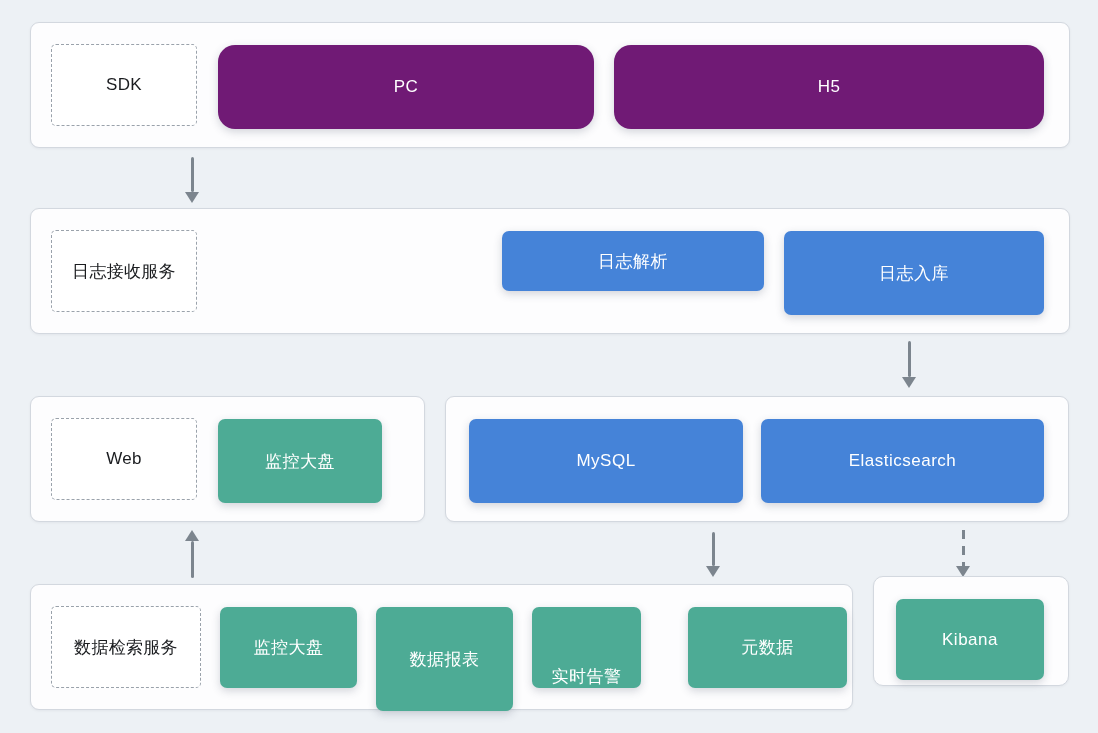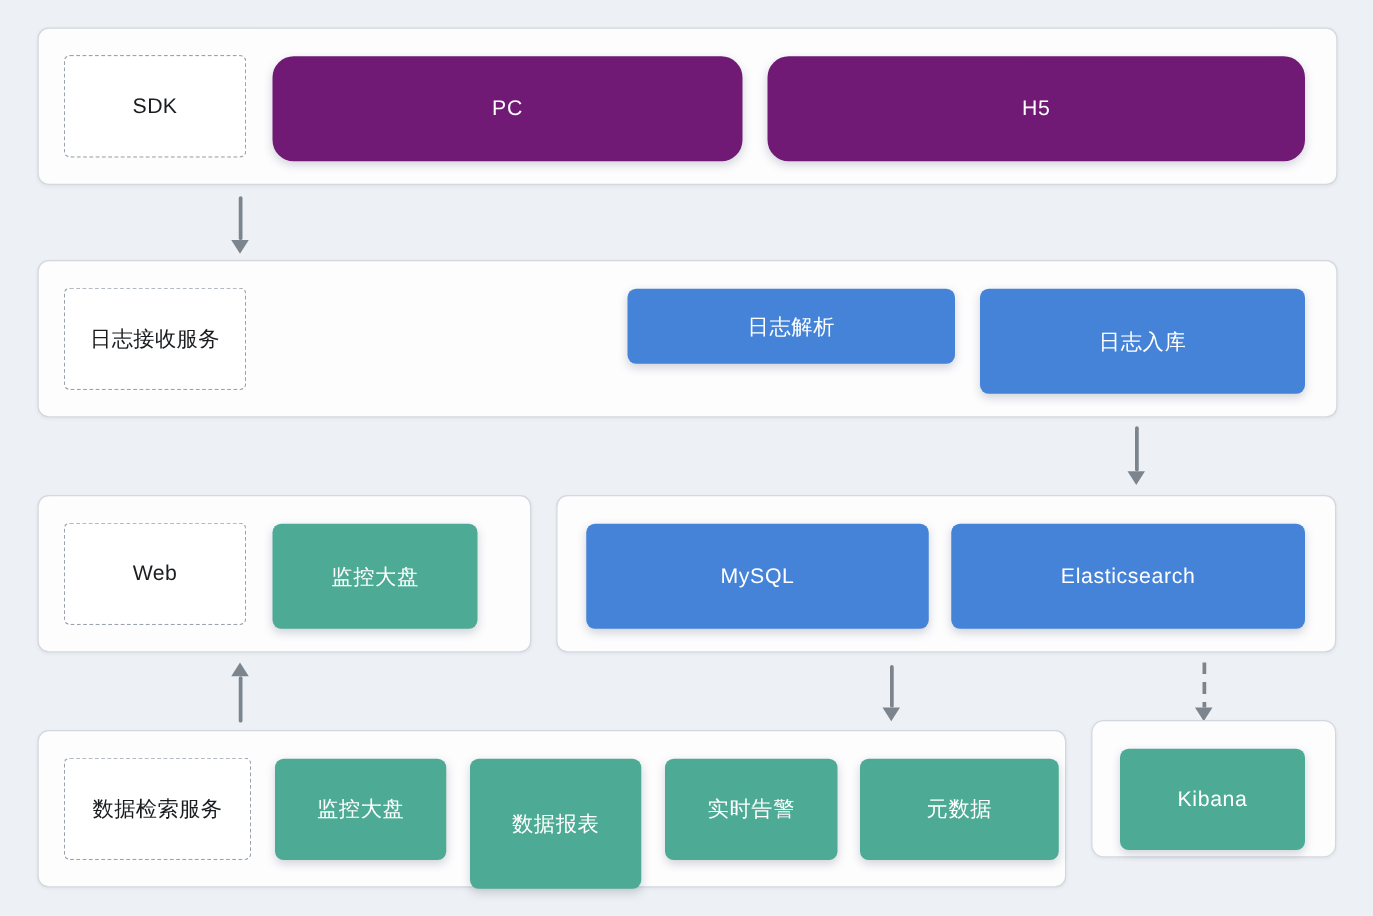--- a/index.html
+++ b/index.html
@@ -143,21 +143,21 @@
   <div class="panel" style="left:30px;top:584px;width:823px;height:126px;">
     <div class="dashedbox" style="left:20px;top:21px;width:150px;height:82px;">
       <span>数据检索服务</span>
     </div>
     <div class="box green" style="left:189px;top:22px;width:137px;height:81px;">
       <span>监控大盘</span>
     </div>
     <div class="box green" style="left:345px;top:22px;width:137px;height:104px;">
       <span>数据报表</span>
     </div>
-    <div class="box green" style="left:501px;top:22px;width:138px;height:81px;">
+    <div class="box green" style="left:501px;top:22px;width:109px;height:81px;align-items:flex-end;">
       <span>实时告警</span>
     </div>
     <div class="box green" style="left:657px;top:22px;width:159px;height:81px;">
       <span>元数据</span>
     </div>
   </div>
 
   <div class="panel" style="left:873px;top:576px;width:196px;height:110px;border-radius:10px;">
     <div class="box green" style="left:22px;top:22px;width:148px;height:81px;">
       <span>Kibana</span>

